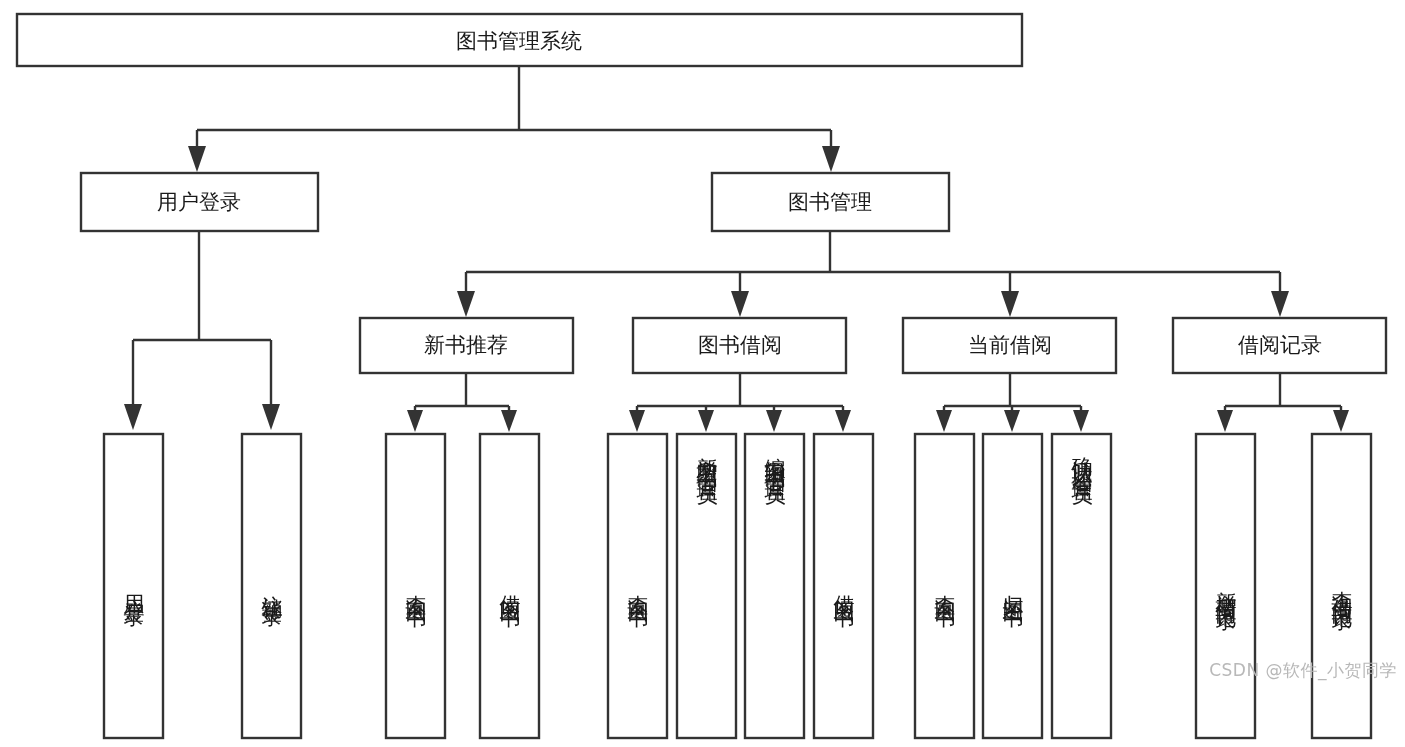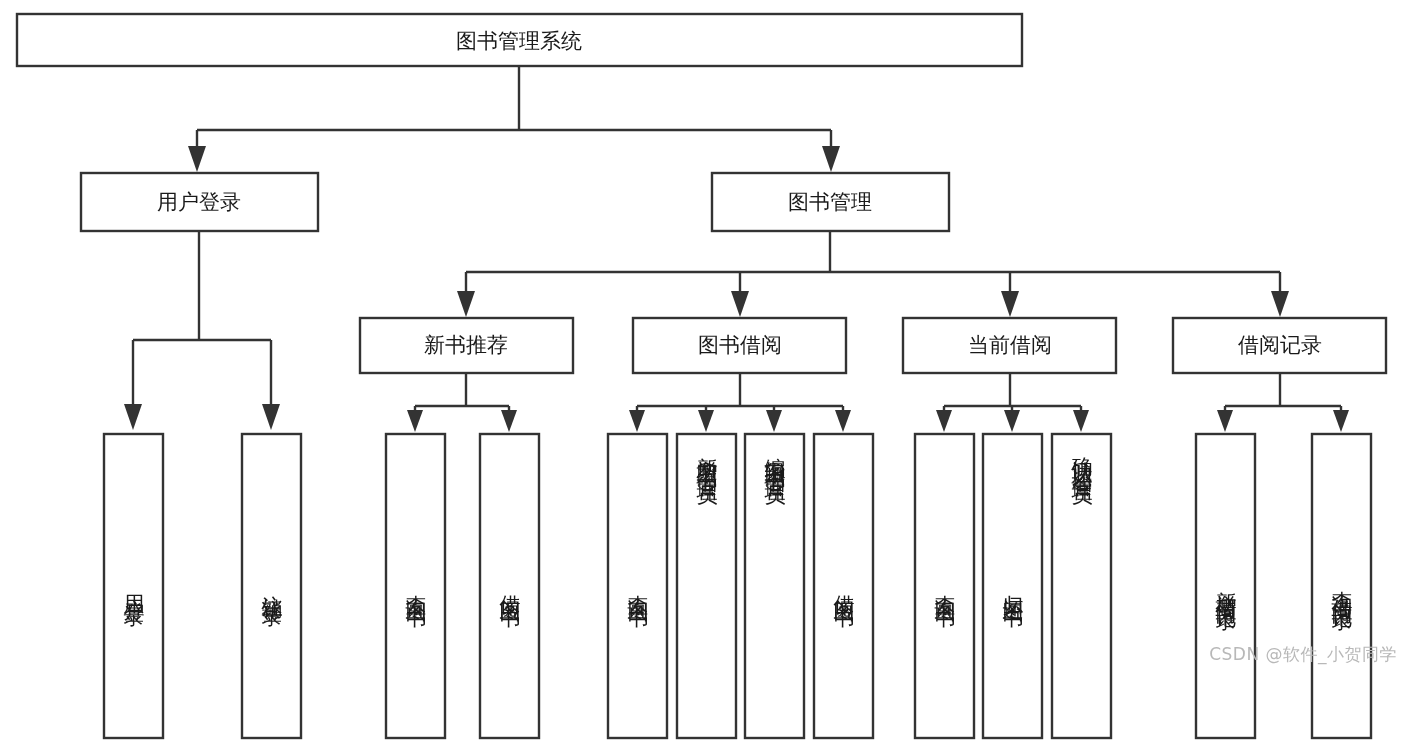--- a/index.html
+++ b/index.html
@@ -59,21 +59,21 @@
     justify-content: center;
     white-space: nowrap;
     pointer-events: none;
   }
   .vlabel.align-top {
     justify-content: flex-start;
   }
   .watermark {
     position: absolute;
     right: 8px;
-    bottom: 20px;
+    bottom: 4px;
     font-family: "DejaVu Sans", "Liberation Sans", sans-serif;
     font-size: 17px;
     color: #b8b8b8;
     white-space: nowrap;
     letter-spacing: 0.5px;
   }
 </style>
 </head>
 <body>
 

